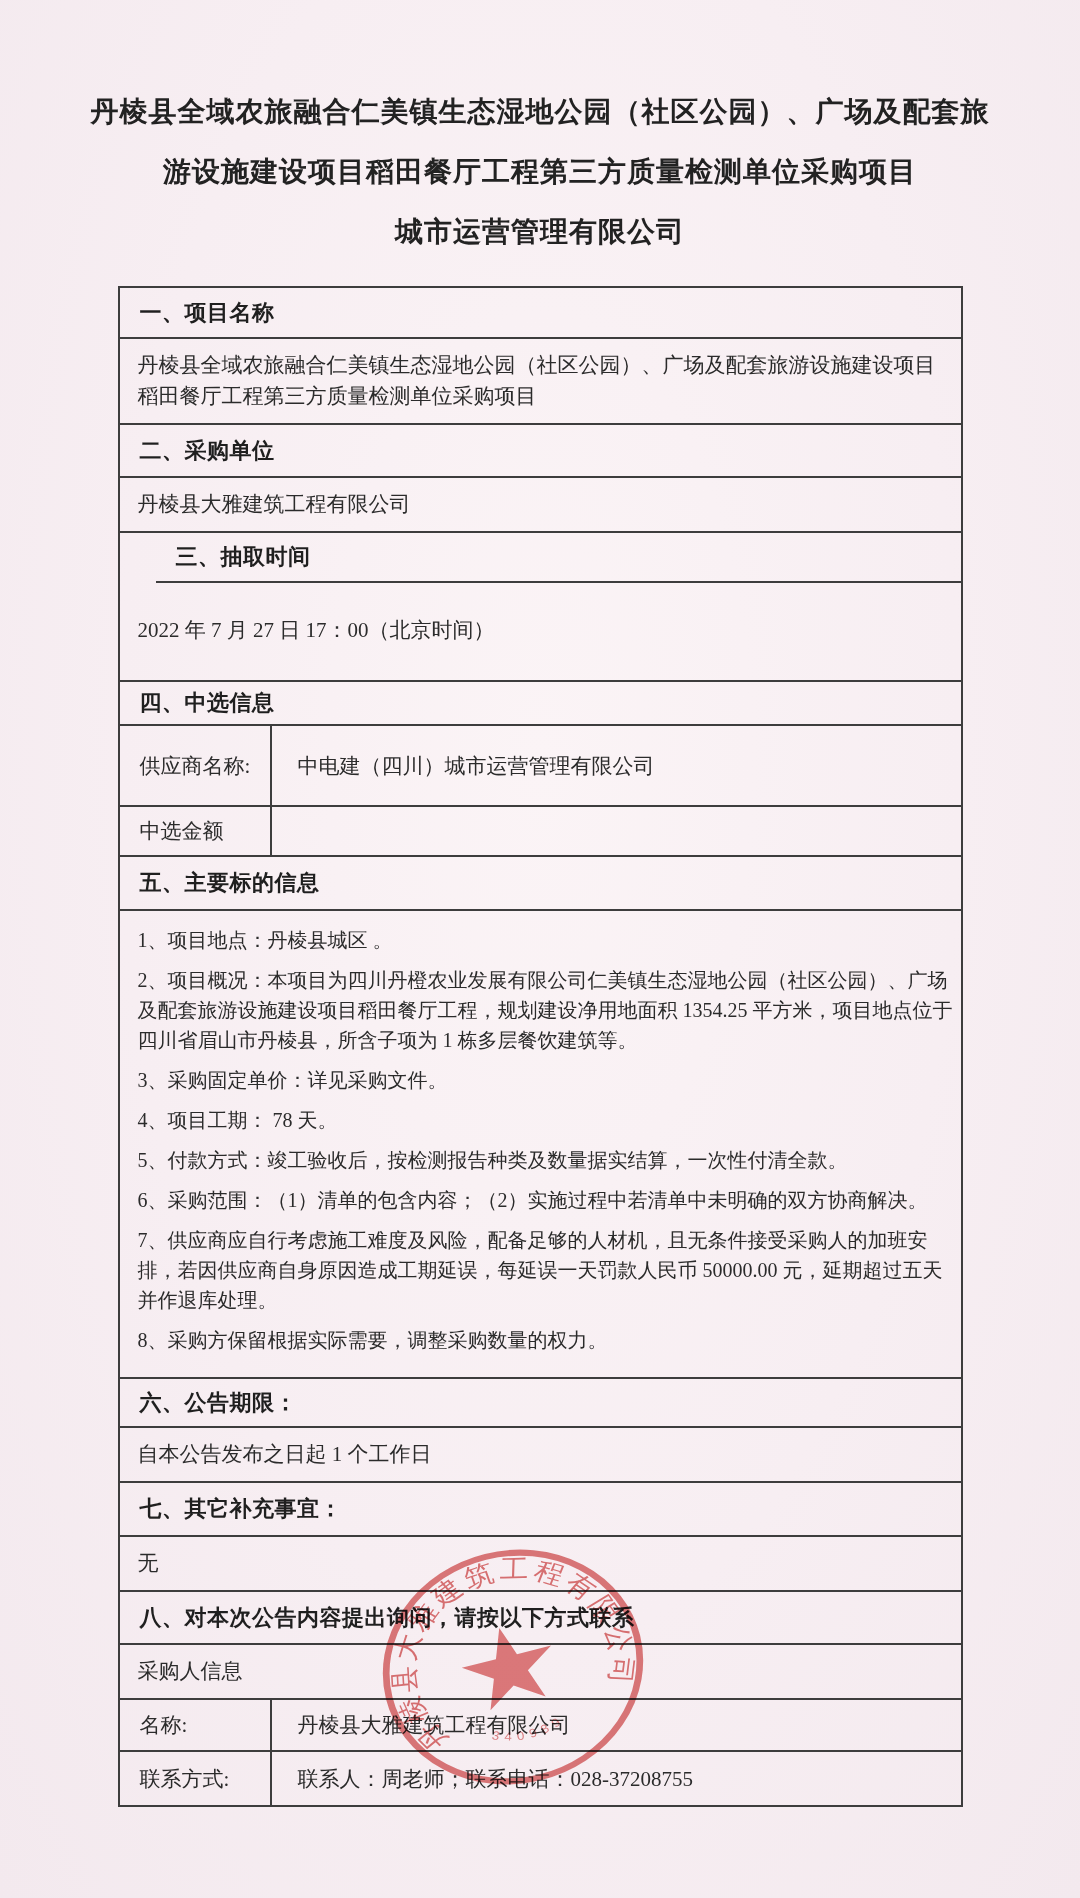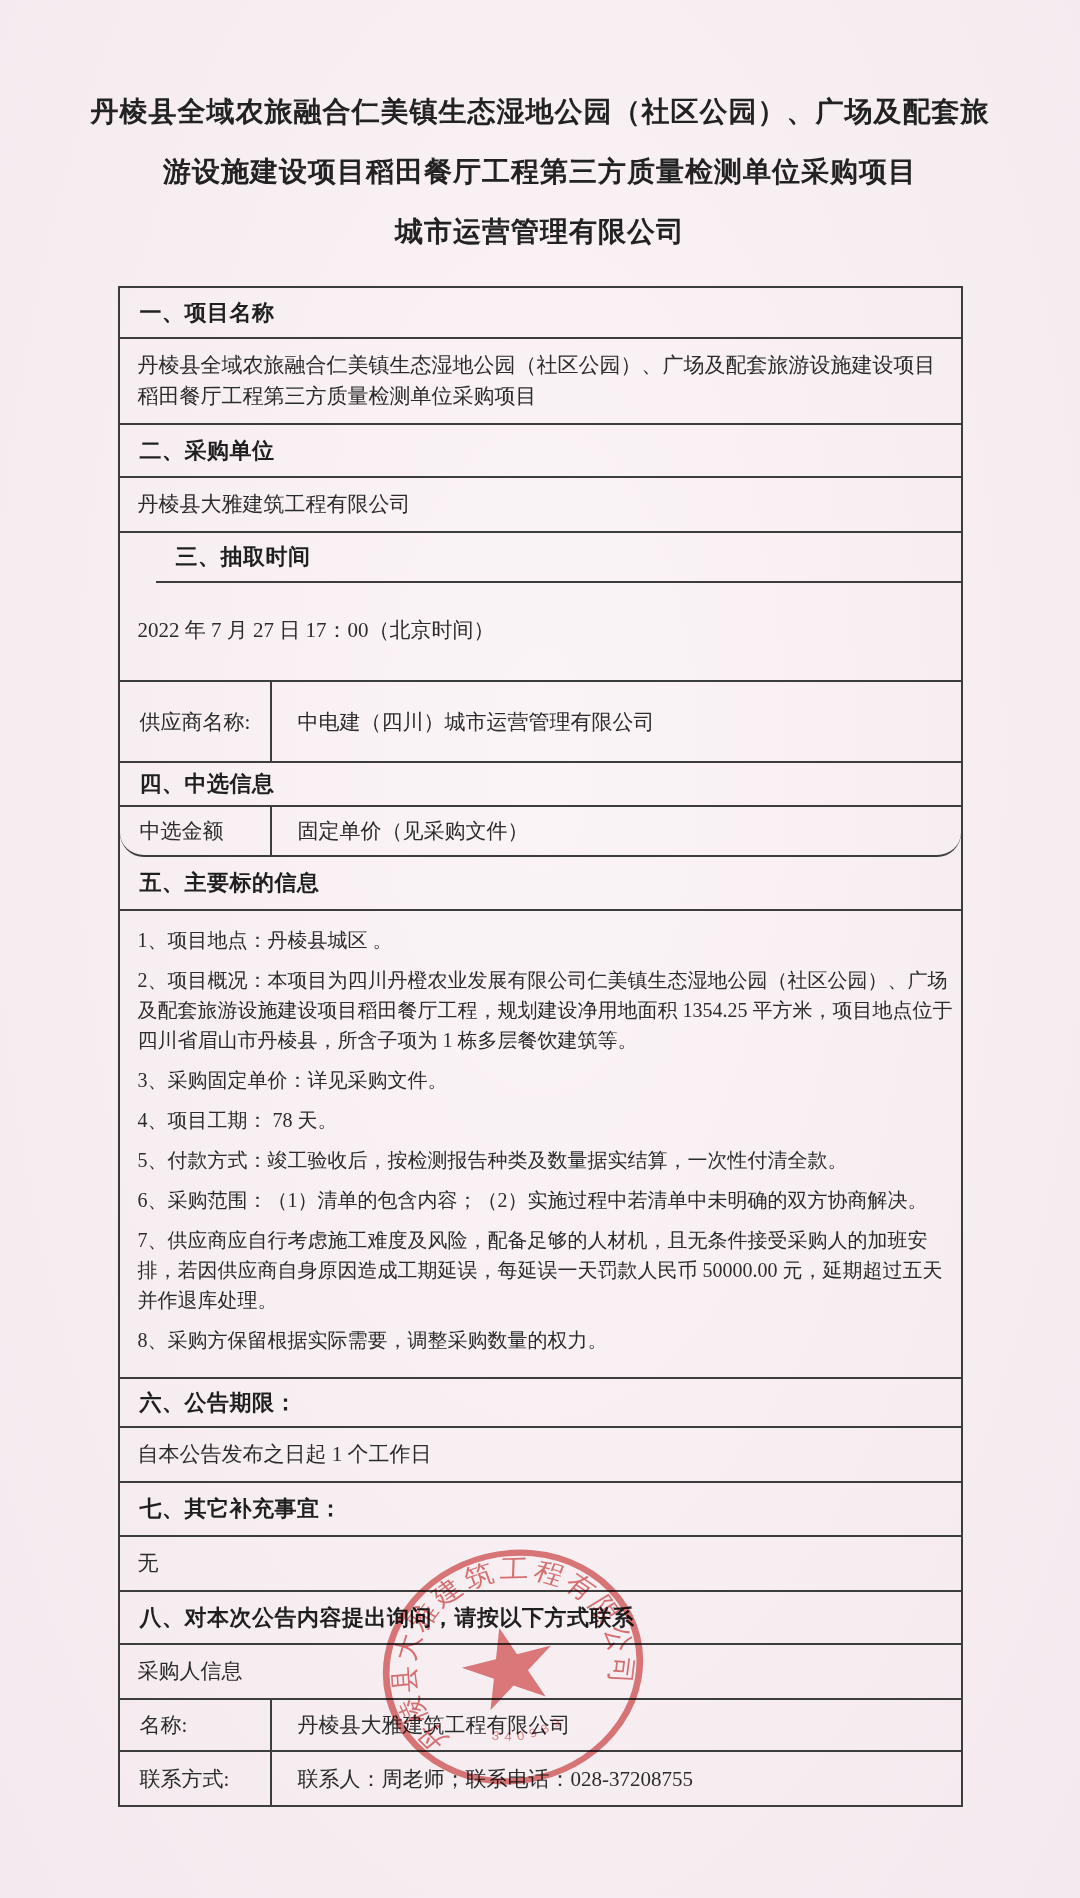--- a/index.html
+++ b/index.html
@@ -65,21 +65,21 @@
     box-sizing:border-box;
     font-size:21px;
   }
   .value-cell{
     flex:1;
     display:flex;align-items:center;
     padding:10px 10px 10px 26px;
     font-size:21px;
   }
   .r-supplier{min-height:81px;}
-  .r-amount{min-height:50px;border-radius:24px;}
+  .r-amount{min-height:50px;}
   .r-name{min-height:52px;}
   .r-contact{min-height:53px;}
   .s5-content{
     display:block;
     padding:14px 7px 16px 18px;
     font-size:20px;
   }
   .s5-content p{
     margin:0 0 10px 0;
     line-height:30px;
@@ -112,28 +112,27 @@
 
     <div class="row sec-header" style="min-height:51px;">一、项目名称</div>
     <div class="row cell-text" style="min-height:84px;">丹棱县全域农旅融合仁美镇生态湿地公园（社区公园）、广场及配套旅游设施建设项目稻田餐厅工程第三方质量检测单位采购项目</div>
 
     <div class="row sec-header" style="min-height:53px;">二、采购单位</div>
     <div class="row cell-text" style="min-height:52px;">丹棱县大雅建筑工程有限公司</div>
 
     <div class="row sec-header" style="min-height:50px;margin-left:36px;">三、抽取时间</div>
     <div class="row cell-text tall" style="min-height:98px;">2022 年 7 月 27 日 17：00（北京时间）</div>
 
+    <div class="row sec-header" style="min-height:44px;">四、中选信息</div>
     <div class="row two-col r-supplier">
       <div class="label-cell">供应商名称:</div>
       <div class="value-cell">中电建（四川）城市运营管理有限公司</div>
     </div>
-    <div class="row sec-header" style="min-height:44px;">四、中选信息</div>
     <div class="row two-col r-amount">
       <div class="label-cell">中选金额</div>
-      <div class="value-cell">固定单价（见采购文件）</div>
     </div>
 
     <div class="row sec-header" style="min-height:54px;">五、主要标的信息</div>
     <div class="row s5-content">
       <p>1、项目地点：丹棱县城区 。</p>
       <p>2、项目概况：本项目为四川丹橙农业发展有限公司仁美镇生态湿地公园（社区公园）、广场及配套旅游设施建设项目稻田餐厅工程，规划建设净用地面积 1354.25 平方米，项目地点位于四川省眉山市丹棱县，所含子项为 1 栋多层餐饮建筑等。</p>
       <p>3、采购固定单价：详见采购文件。</p>
       <p>4、项目工期： 78 天。</p>
       <p>5、付款方式：竣工验收后，按检测报告种类及数量据实结算，一次性付清全款。</p>
       <p>6、采购范围：（1）清单的包含内容；（2）实施过程中若清单中未明确的双方协商解决。</p>

